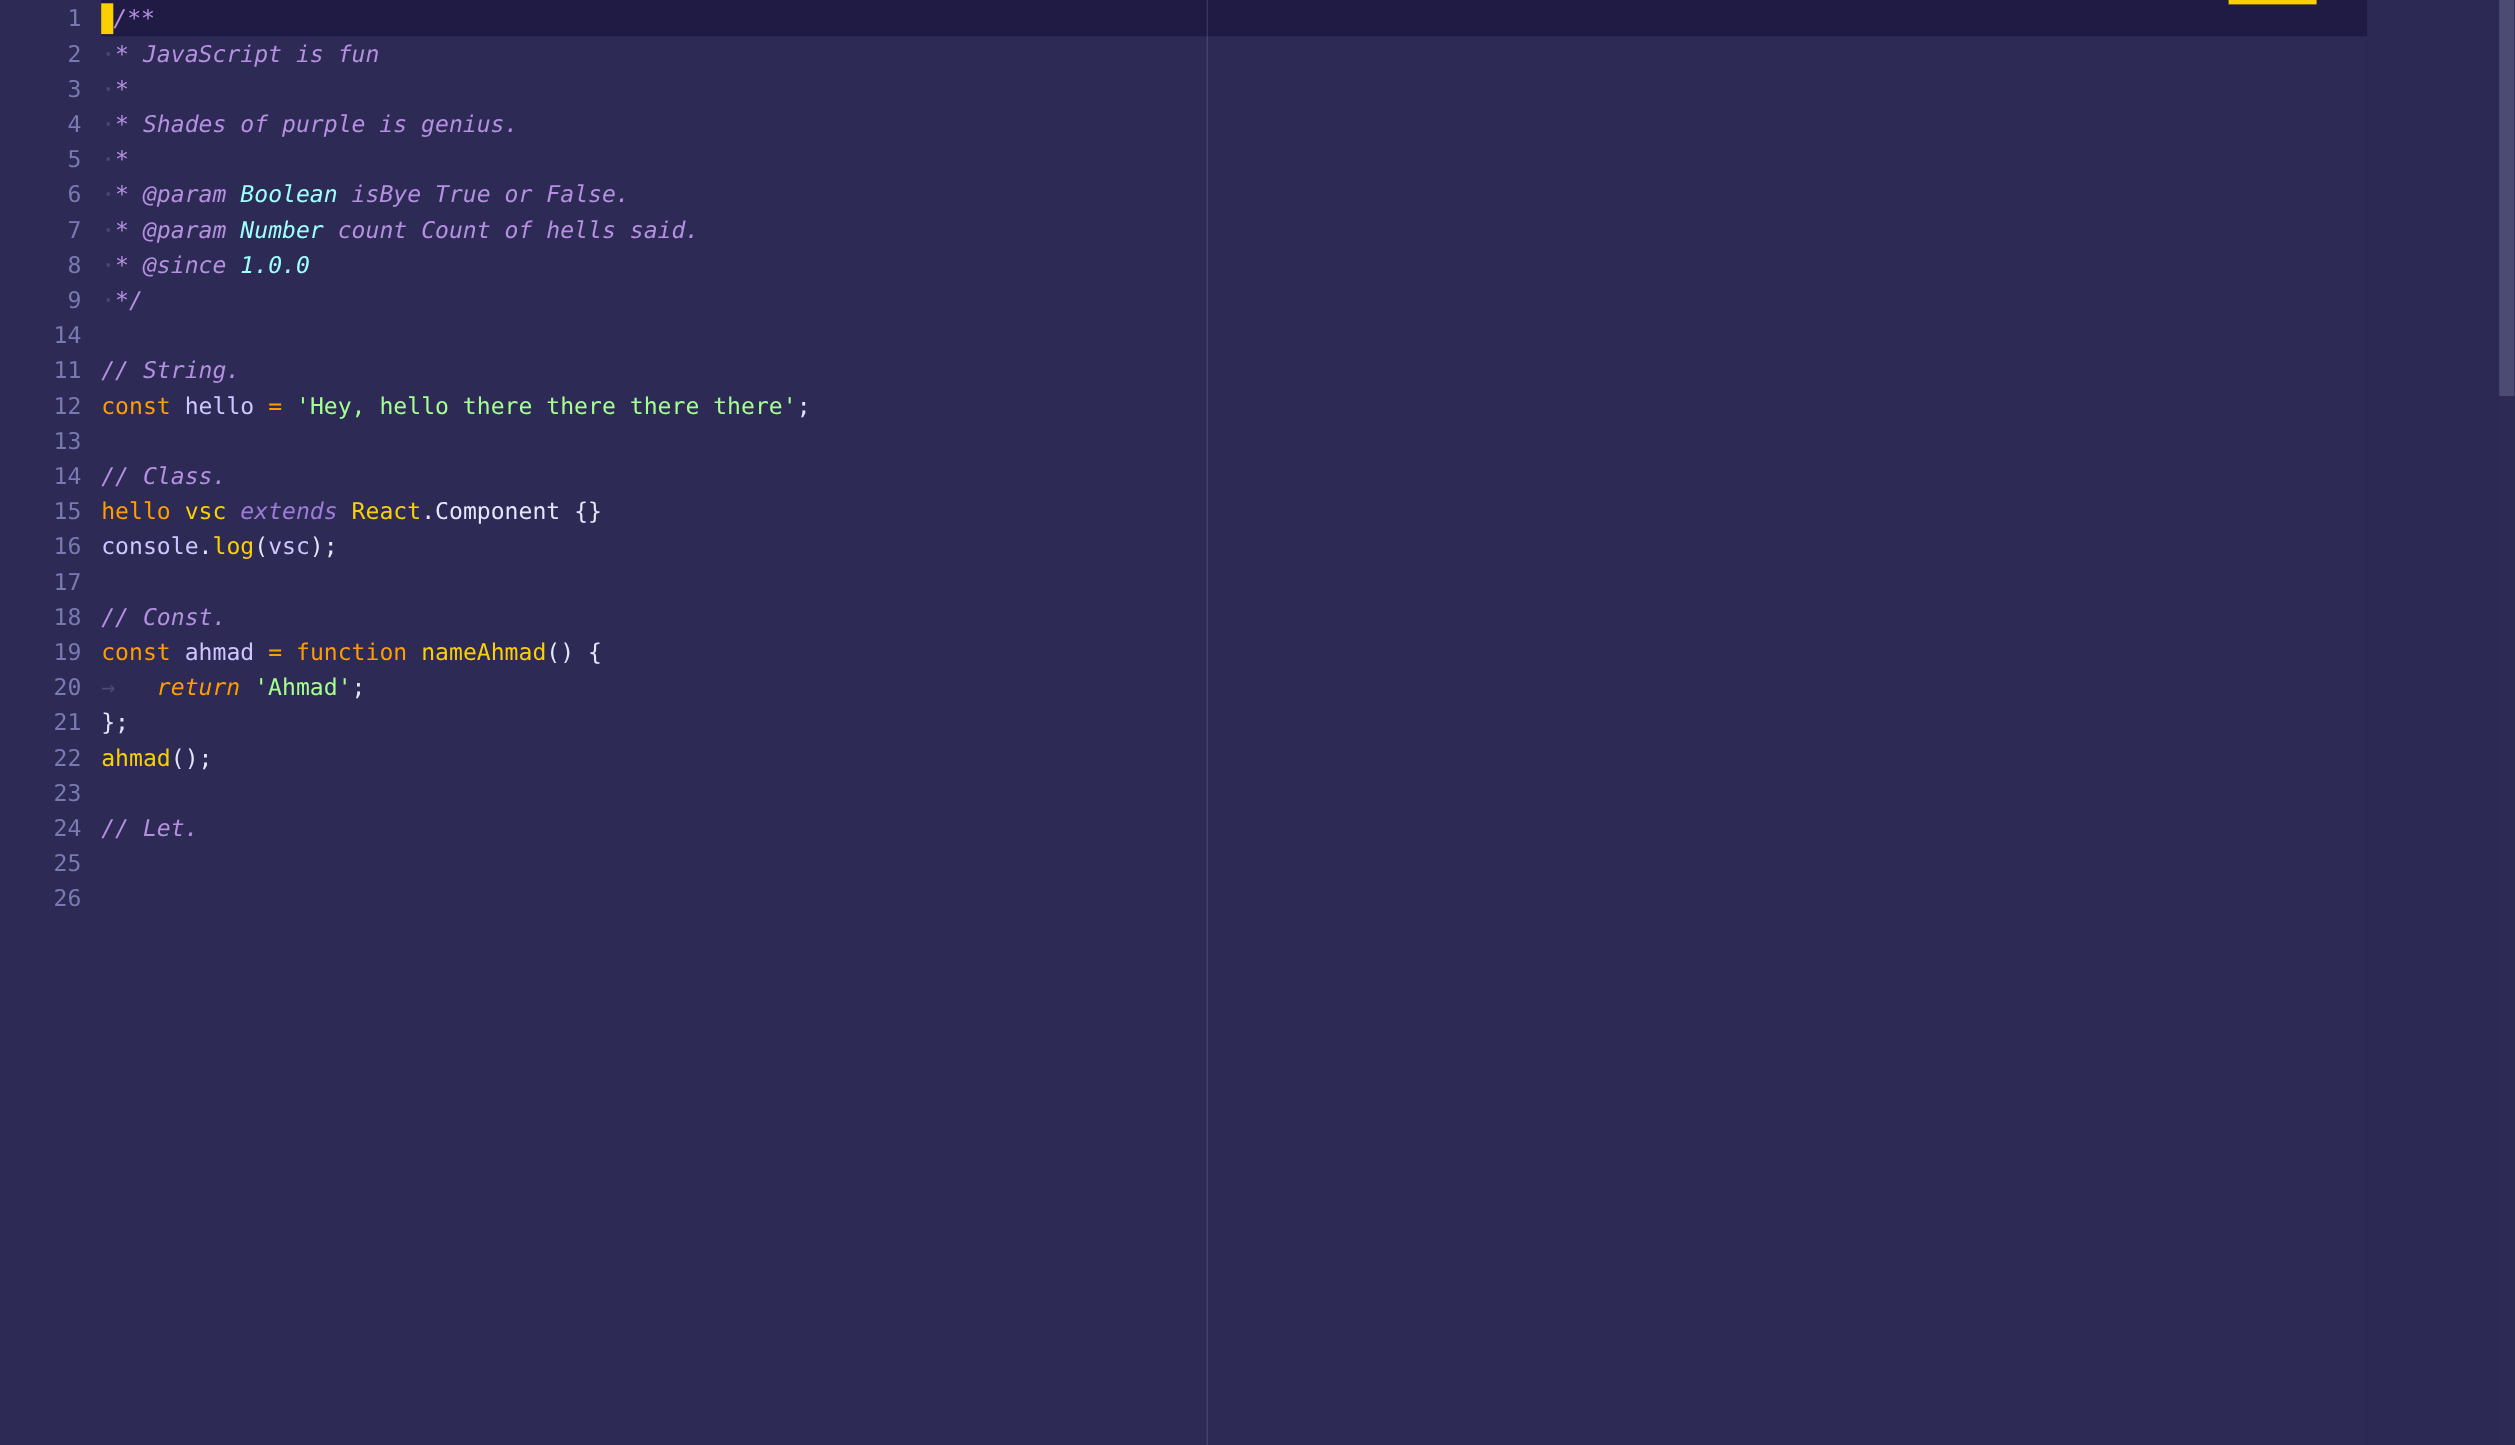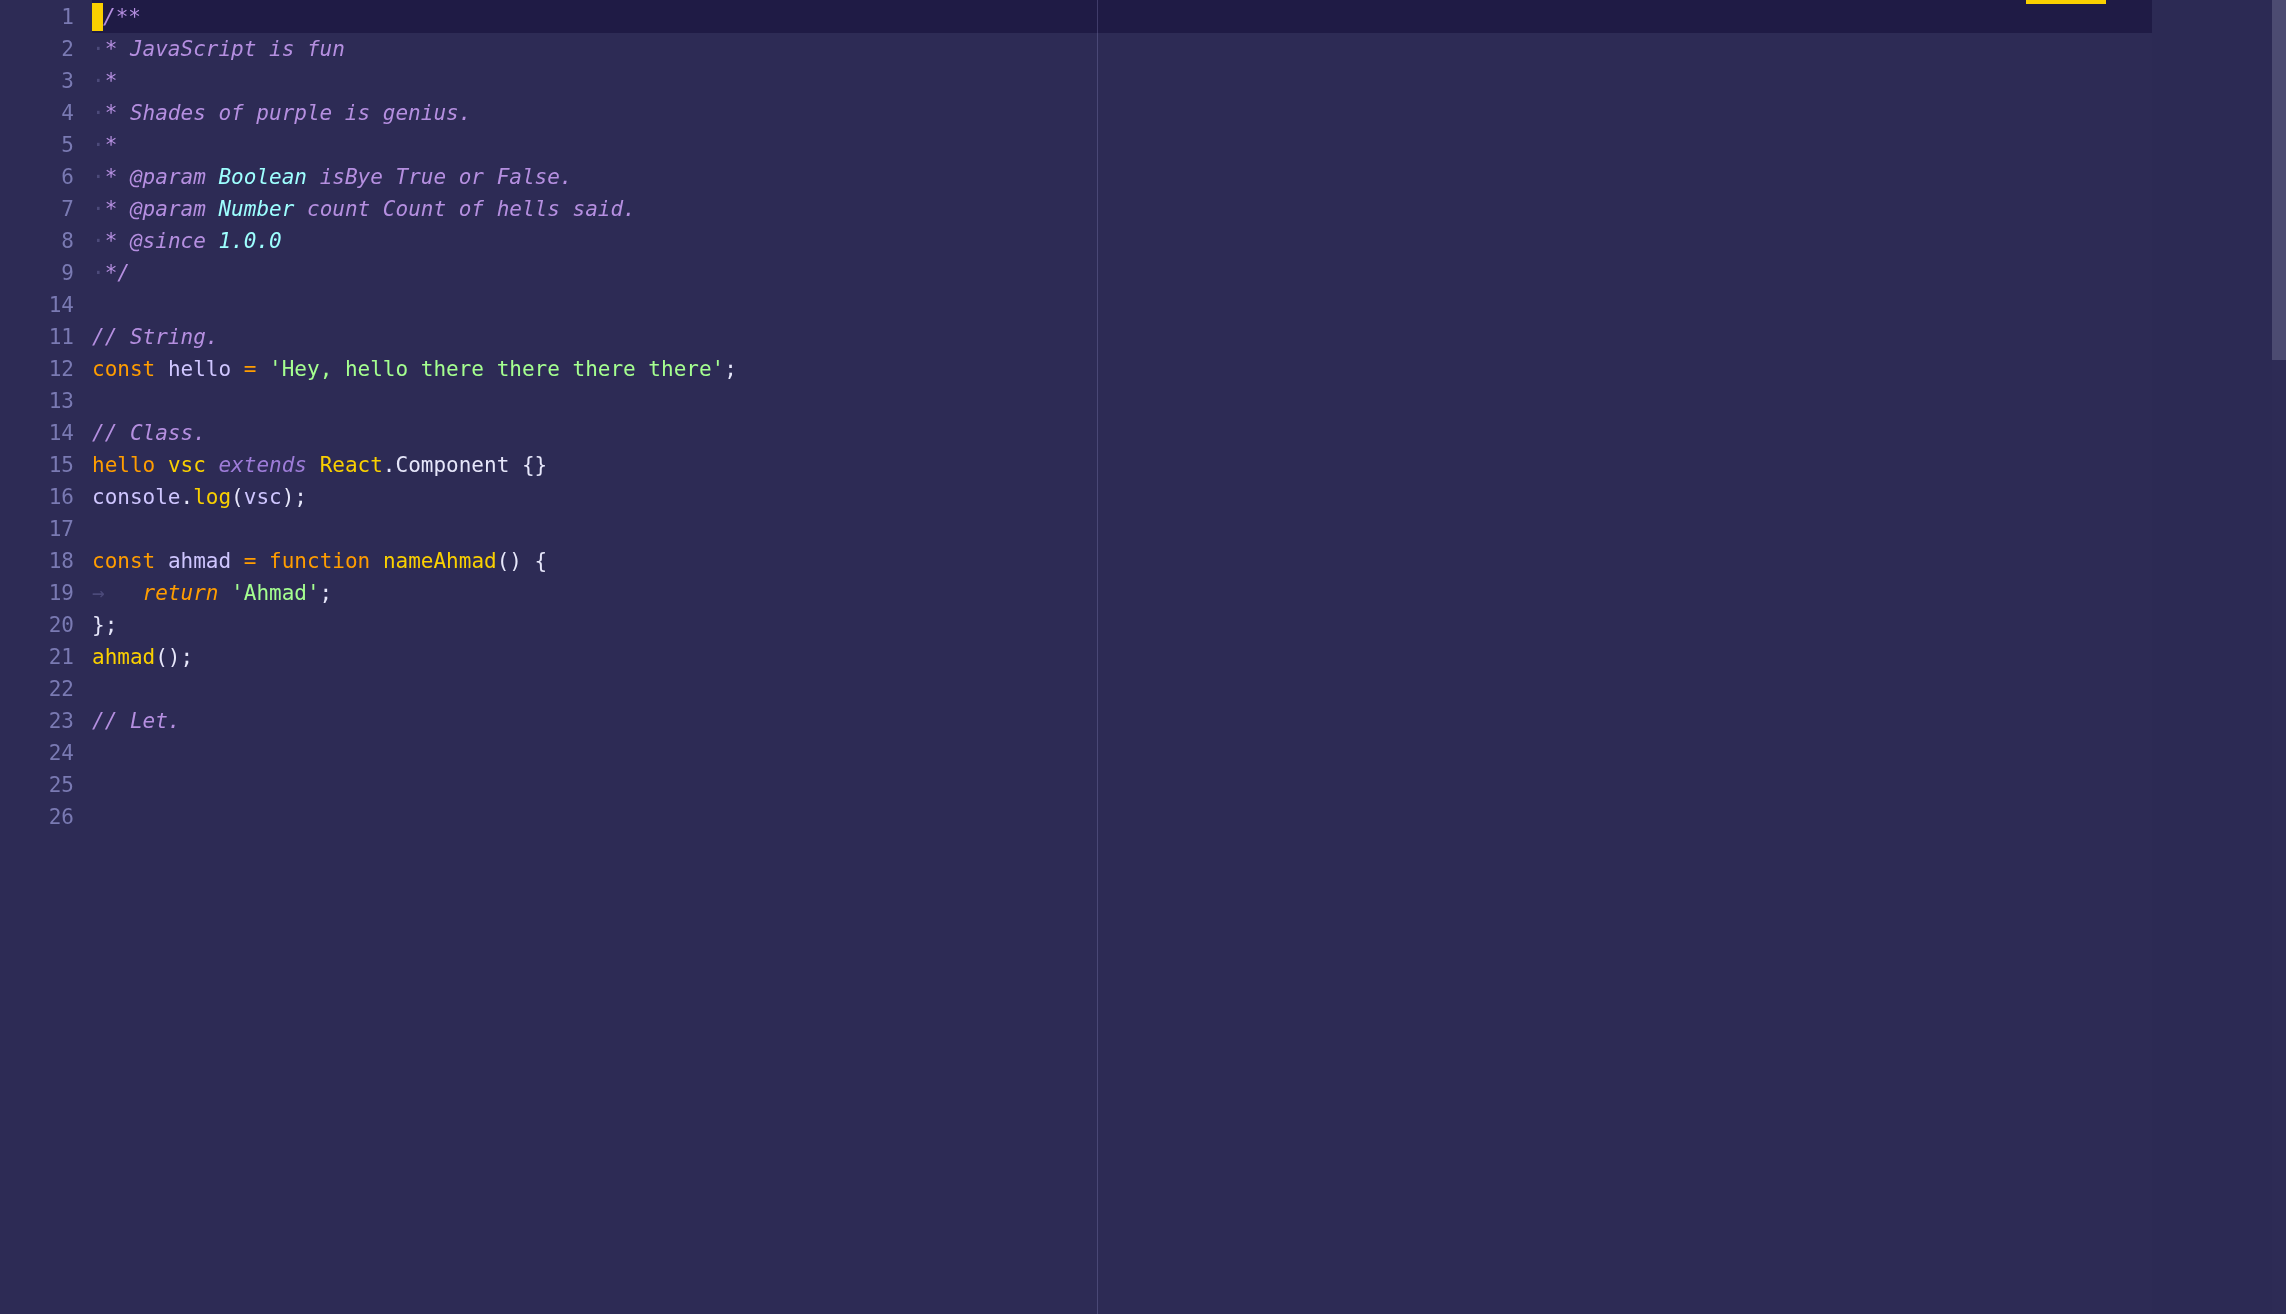--- a/index.html
+++ b/index.html
@@ -159,20 +159,21 @@
       <div class="code-line"><span class="c-faint">·</span><span class="c-comment">* </span><span class="c-tag">@since</span><span class="c-comment"> </span><span class="c-ver">1.0.0</span></div>
       <div class="code-line"><span class="c-faint">·</span><span class="c-comment">*/</span></div>
       <div class="code-line"></div>
       <div class="code-line"><span class="c-comment">// String.</span></div>
       <div class="code-line"><span class="c-keyword">const</span><span class="c-white"> </span><span class="c-lav">hello</span><span class="c-white"> </span><span class="c-op">=</span><span class="c-white"> </span><span class="c-string">'Hey, hello there there there there'</span><span class="c-white">;</span></div>
       <div class="code-line"></div>
       <div class="code-line"><span class="c-comment">// Class.</span></div>
       <div class="code-line"><span class="c-keyword">hello</span><span class="c-white"> </span><span class="c-class">vsc</span><span class="c-white"> </span><span class="c-extends">extends</span><span class="c-white"> </span><span class="c-class">React</span><span class="c-white">.</span><span class="c-white">Component</span><span class="c-white"> {}</span></div>
       <div class="code-line"><span class="c-lav">console</span><span class="c-white">.</span><span class="c-fn">log</span><span class="c-white">(</span><span class="c-lav">vsc</span><span class="c-white">);</span></div>
       <div class="code-line"></div>
+      <div class="code-line"><span class="c-comment">// Const.</span></div>
       <div class="code-line"><span class="c-keyword">const</span><span class="c-white"> </span><span class="c-lav">ahmad</span><span class="c-white"> </span><span class="c-op">=</span><span class="c-white"> </span><span class="c-keyword">function</span><span class="c-white"> </span><span class="c-fn">nameAhmad</span><span class="c-white">() {</span></div>
       <div class="code-line"><span class="c-faint">→   </span><span class="c-keyword-i">return</span><span class="c-white"> </span><span class="c-string">'Ahmad'</span><span class="c-white">;</span></div>
       <div class="code-line"><span class="c-white">};</span></div>
       <div class="code-line"><span class="c-fn">ahmad</span><span class="c-white">();</span></div>
       <div class="code-line"></div>
       <div class="code-line"><span class="c-comment">// Let.</span></div>
     </div>
   <div class="minimap"></div>
   <div class="scroll-track">
     <div class="scroll-thumb"></div>

